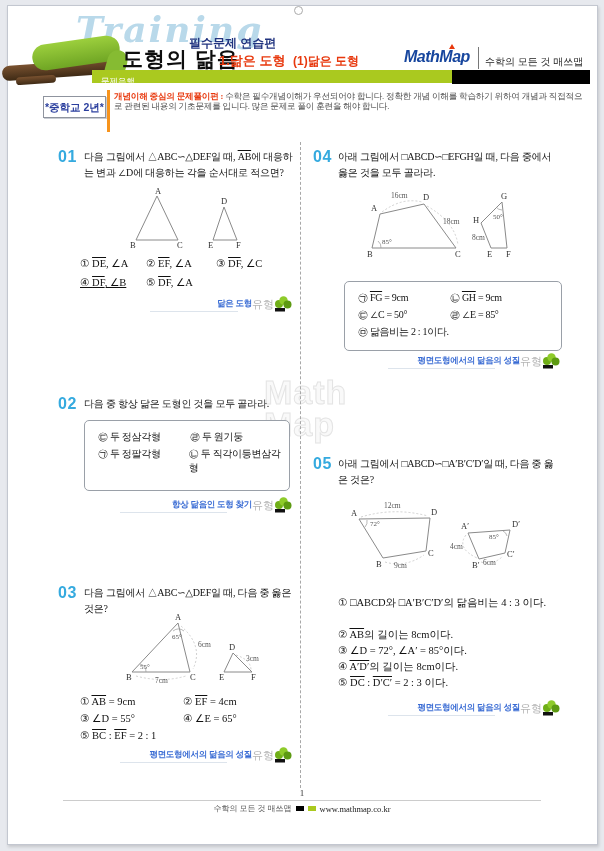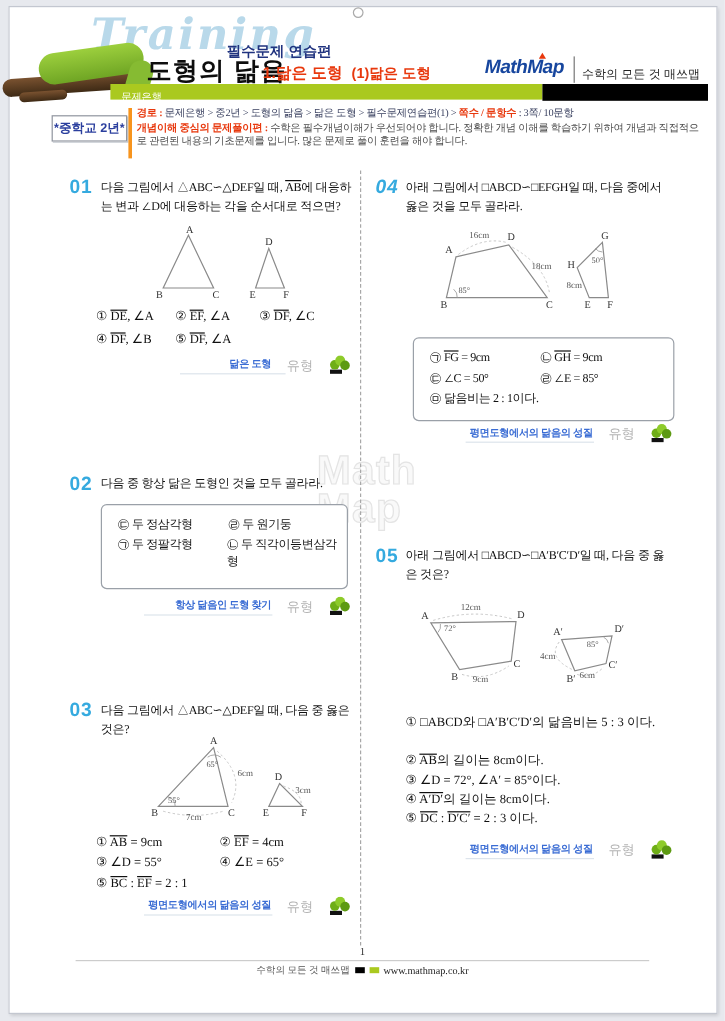--- a/index.html
+++ b/index.html
@@ -36,21 +36,21 @@
   .wm{font-family:"Liberation Sans",sans-serif;font-size:34px;font-weight:800;line-height:.95;
       color:#f9f9f9;-webkit-text-stroke:1px #e4e4e4;letter-spacing:1px;}
   
   .pnum{font-family:"Liberation Sans",sans-serif;font-size:16px;font-weight:800;color:#35aadf;letter-spacing:.5px;}
   .stmt{font-size:10px;line-height:1.6;letter-spacing:-.2px;color:#101010;}
   .opt{position:absolute;font-size:10.5px;white-space:nowrap;color:#101010;}
   .optw{position:absolute;font-size:10.5px;line-height:15px;color:#101010;}
   .qbox{border:1px solid #9aa0a8;border-radius:5px;background:#fff;}
   .boxrow{display:flex;padding:3px 0 0 13px;font-size:10px;letter-spacing:-.3px;}
   .boxrow .c1{width:92px;}
-  .tag{position:absolute;display:flex;align-items:center;justify-content:flex-end;gap:13px;height:18px;}
+  .tag{position:absolute;display:flex;align-items:center;justify-content:flex-end;gap:0;height:18px;}
   .tag-rule{position:absolute;left:0;bottom:1px;width:62%;height:1px;background:#dde4ec;}
   .tag-label{font-family:"Liberation Sans",sans-serif;font-size:8.5px;font-weight:bold;color:#3a6cd4;letter-spacing:-.3px;}
   .tag-suffix{font-family:"Liberation Sans",sans-serif;font-size:11px;color:#b3b3b3;}
   
   svg text{font-family:"Liberation Serif",serif;fill:#333;}
   .vlbl{font-size:8.5px;}
   .slbl{font-size:7.5px;fill:#555;}
   .albl{font-size:7px;fill:#555;}
   
   .footline{display:flex;align-items:center;justify-content:center;gap:4px;}
@@ -94,26 +94,20 @@
 
 <div class="abs greenbar" style="left:92px;top:70px;width:360px;">
   <span>문제은행</span>
 </div>
 <div class="abs blackbar" style="left:452px;top:70px;width:138px;"></div>
 
 <div class="abs gradebox" style="left:43px;top:96px;width:61px;height:20px;">*중학교 2년*</div>
 <div class="abs orangebar" style="left:107px;top:90px;height:42px;"></div>
 
 <div class="abs info" style="left:114px;top:89px;width:476px;">
-  <div>
-    <span class="red">경로 :</span>
-    <span>문제은행 &gt; 중2년 &gt; 도형의 닮음 &gt; 닮은 도형 &gt; 필수문제연습편(1) &gt;</span>
-    <span class="red">쪽수 / 문항수</span>
-    <span>: 3쪽/ 10문항</span>
-  </div>
   <div style="margin-top:2px;">
     <span class="orange">개념이해 중심의 문제풀이편 :</span>
     <span class="body">수학은 필수개념이해가 우선되어야 합니다. 정확한 개념 이해를 학습하기 위하여 개념과 직접적으로 관련된 내용의 기초문제를 입니다. 많은 문제로 풀이 훈련을 해야 합니다.</span>
   </div>
 </div>
 
 <div class="abs divider" style="left:300px;top:142px;height:646px;"></div>
 
 <div class="abs pnum" style="left:58px;top:148px;">01</div>
 <div class="abs stmt" style="left:84px;top:149px;width:210px;"><span>다음 그림에서 △ABC∽△DEF일 때, </span><span class="ov">AB</span><span>에 대응하는 변과 ∠D에 대응하는 각을 순서대로 적으면?</span></div>
@@ -125,21 +119,21 @@
   <text class="vlbl" x="12" y="62">B</text>
   <text class="vlbl" x="59" y="62">C</text>
   <text class="vlbl" x="103" y="18">D</text>
   <text class="vlbl" x="90" y="62">E</text>
   <text class="vlbl" x="118" y="62">F</text>
 </svg>
 
 <div class="opt" style="left:80px;top:257px;"><span>① </span><span class="ov">DE</span><span>, ∠A</span></div>
 <div class="opt" style="left:146px;top:257px;"><span>② </span><span class="ov">EF</span><span>, ∠A</span></div>
 <div class="opt" style="left:216px;top:257px;"><span>③ </span><span class="ov">DF</span><span>, ∠C</span></div>
-<div class="opt" style="left:80px;top:276px;"><span>④ </span><span class="ov">DF</span><span>, ∠B</span></div>
+<div class="opt" style="left:80px;top:276px;text-decoration:underline;"><span>④ </span><span class="ov">DF</span><span>, ∠B</span></div>
 <div class="opt" style="left:146px;top:276px;"><span>⑤ </span><span class="ov">DF</span><span>, ∠A</span></div>
 
 <div class="tag" style="left:150px;top:295px;width:142px;">
   <span class="tag-rule"></span>
   <span class="tag-label">닮은 도형</span>
   <span class="tag-suffix">유형</span>
   <svg width="18" height="16" viewBox="0 0 18 16">
     <rect x="1" y="12" width="10" height="3.5" fill="#111"></rect>
     <circle cx="5" cy="8" r="4" fill="#6fae17"></circle>
     <circle cx="9.5" cy="4.5" r="4.2" fill="#8ecb2a"></circle>
@@ -208,21 +202,21 @@
   <span class="tag-label">평면도형에서의 닮음의 성질</span>
   <span class="tag-suffix">유형</span>
   <svg width="18" height="16" viewBox="0 0 18 16">
     <rect x="1" y="12" width="10" height="3.5" fill="#111"></rect>
     <circle cx="5" cy="8" r="4" fill="#6fae17"></circle>
     <circle cx="9.5" cy="4.5" r="4.2" fill="#8ecb2a"></circle>
     <circle cx="13.5" cy="8.5" r="4" fill="#5d9a12"></circle>
   </svg>
 </div>
 
-<div class="abs pnum" style="left:313px;top:148px;font-style:italic;">04</div>
+<div class="abs pnum" style="left:313px;top:148px;">04</div>
 <div class="abs stmt" style="left:338px;top:149px;width:222px;"><span>아래 그림에서 □ABCD∽□EFGH일 때, 다음 중에서 옳은 것을 모두 골라라.</span></div>
 
 <svg class="abs" style="left:338px;top:190px;" width="235" height="72" viewBox="0 0 235 72">
   <polygon points="42,24 86,14 118,58 34,58" fill="none" stroke="#8a8a8a" stroke-width="1"></polygon>
   <polygon points="164,12 143,33 153,58 169,58" fill="none" stroke="#8a8a8a" stroke-width="1"></polygon>
   <path d="M44,22 Q64,7 84,12" fill="none" stroke="#c4c4c4" stroke-width=".8" stroke-dasharray="2,2"></path>
   <path d="M89,16 Q117,32 120,55" fill="none" stroke="#c4c4c4" stroke-width=".8" stroke-dasharray="2,2"></path>
   <path d="M40,51 A8,8 0 0,1 43,58" fill="none" stroke="#999" stroke-width=".7"></path>
   <path d="M158,17 A8,8 0 0,0 164,20" fill="none" stroke="#999" stroke-width=".7"></path>
   <text class="vlbl" x="33" y="21">A</text>
@@ -287,21 +281,21 @@
   <text class="slbl" x="56" y="72">9cm</text>
   <text class="vlbl" x="123" y="33">A′</text>
   <text class="vlbl" x="174" y="31">D′</text>
   <text class="vlbl" x="134" y="72">B′</text>
   <text class="vlbl" x="169" y="61">C′</text>
   <text class="albl" x="151" y="43">85°</text>
   <text class="slbl" x="112" y="53">4cm</text>
   <text class="slbl" x="145" y="69">6cm</text>
 </svg>
 
-<div class="optw" style="left:338px;top:595px;width:222px;"><span>① □ABCD와 □A′B′C′D′의 닮음비는 5 : 3 이다.</span></div>
+<div class="optw" style="left:338px;top:595px;width:222px;"><span>① □ABCD와 □A′B′C′D′의 닮음비는 4 : 3 이다.</span></div>
 <div class="optw" style="left:338px;top:627px;width:222px;"><span>② </span><span class="ov">AB</span><span>의 길이는 8cm이다.</span></div>
 <div class="optw" style="left:338px;top:643px;width:222px;"><span>③ ∠D = 72°, ∠A′ = 85°이다.</span></div>
 <div class="optw" style="left:338px;top:659px;width:222px;"><span>④ </span><span class="ov">A′D′</span><span>의 길이는 8cm이다.</span></div>
 <div class="optw" style="left:338px;top:675px;width:222px;"><span>⑤ </span><span class="ov">DC</span><span> : </span><span class="ov">D′C′</span><span> = 2 : 3 이다.</span></div>
 
 <div class="tag" style="left:388px;top:699px;width:172px;">
   <span class="tag-rule"></span>
   <span class="tag-label">평면도형에서의 닮음의 성질</span>
   <span class="tag-suffix">유형</span>
   <svg width="18" height="16" viewBox="0 0 18 16">

